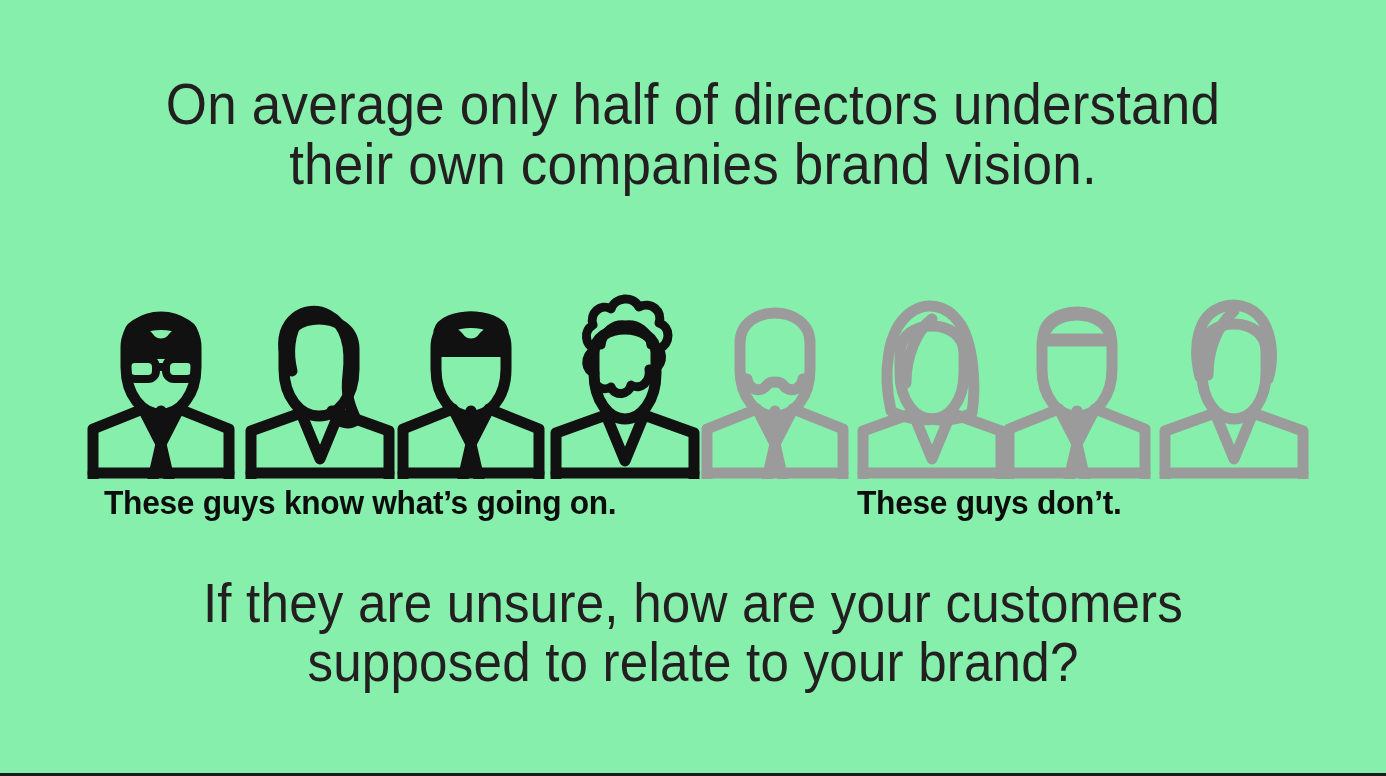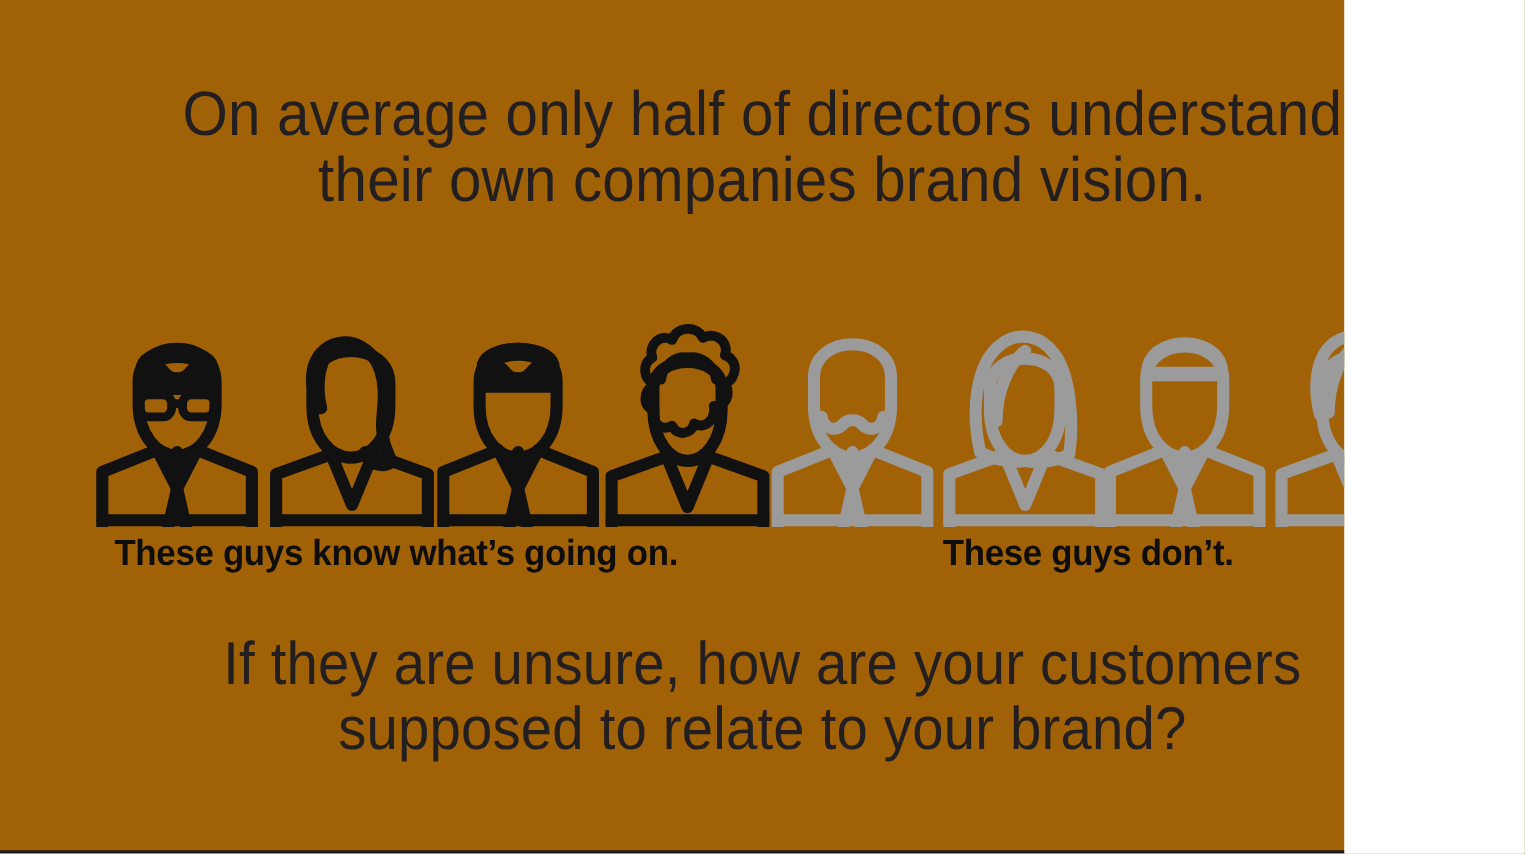--- a/index.html
+++ b/index.html
@@ -6,23 +6,23 @@
   html, body {
     margin: 0;
     padding: 0;
     background: #ffffff;
   }
   body {
     font-family: "Liberation Sans", sans-serif;
   }
   #slide {
     position: relative;
-    width: 1222px;
+    width: 1386px;
     height: 776px;
-    background: #a16207;
+    background: #86efac;
     overflow: hidden;
     box-sizing: border-box;
     border-bottom: 3px solid #1a1a1a;
   }
 
   
   .headline {
     position: absolute;
     left: 0;
     top: 74px;

